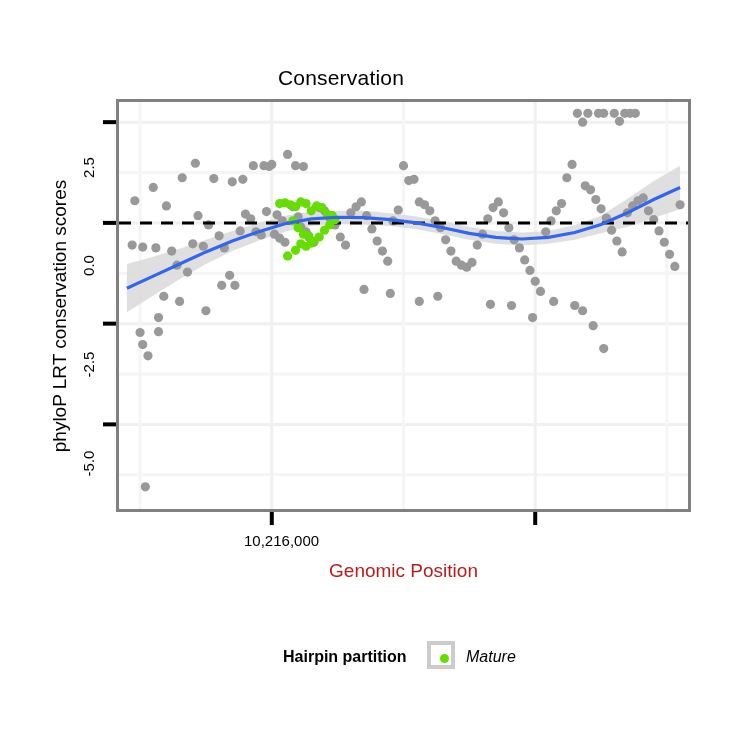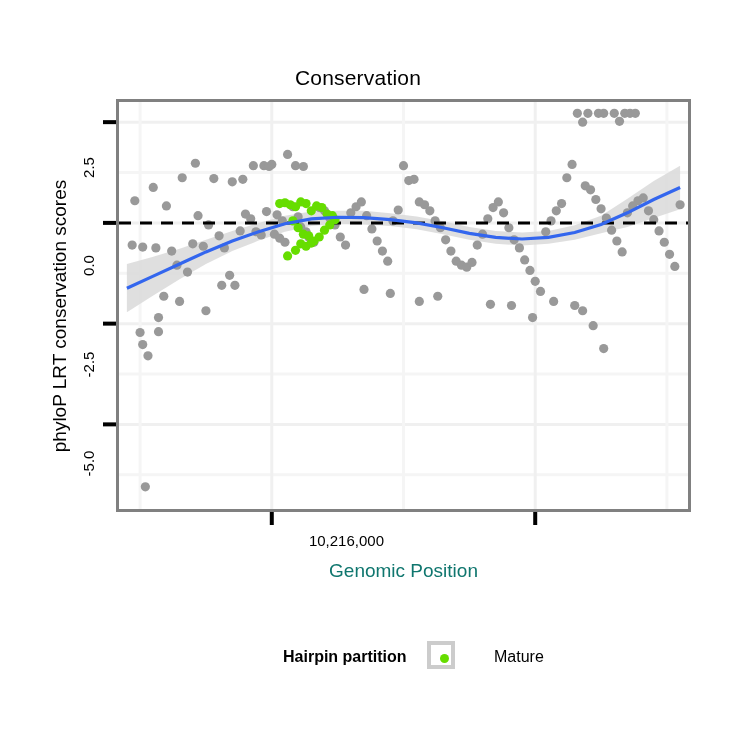--- a/index.html
+++ b/index.html
@@ -22,40 +22,39 @@
   }
   .chart-title {
     position: absolute;
     left: 0;
     top: 66px;
     width: 682px;
     text-align: center;
     font-size: 21px;
     color: #000000;
     letter-spacing: 0.2px;
-    padding-left: 17px;
   }
   .ylab {
     position: absolute;
     left: -150px;
     top: 305px;
     width: 420px;
     text-align: center;
     transform: rotate(-90deg);
     font-size: 19px;
     color: #000000;
   }
   .xlab {
     position: absolute;
     left: 117px;
     top: 560px;
     width: 573px;
     text-align: center;
     font-size: 19px;
-    color: #0f766e;
+    color: #b91c1c;
   }
   .ytick-label {
     position: absolute;
     font-size: 15px;
     color: #000000;
     transform: rotate(-90deg);
     transform-origin: 100% 50%;
     text-align: center;
     width: 60px;
     right: 0;
@@ -64,21 +63,21 @@
     position: absolute;
     left: 44px;
     width: 44px;
     height: 18px;
   }
   .xtick-label {
     position: absolute;
     top: 532px;
     font-size: 15px;
     color: #000000;
-    text-align: right;
+    text-align: left;
     width: 140px;
   }
   .legend-title {
     position: absolute;
     font-size: 16px;
     font-weight: bold;
     color: #000000;
     top: 648px;
     text-align: center;
   }
@@ -343,15 +342,15 @@
         <line x1="103" y1="323.6336633663367" x2="117" y2="323.6336633663367" stroke="#000" stroke-width="4"></line>
         <line x1="103" y1="424.3762376237624" x2="117" y2="424.3762376237624" stroke="#000" stroke-width="4"></line>
       </g>
     <rect id="panelborder" x="117.5" y="100.5" width="572" height="410" fill="none" stroke="#808080" stroke-width="3"></rect>
   </svg>
 
   <div class="legend-title" style="left:283px;">Hairpin partition</div>
   <div class="legend-key" style="left:427px;">
     <span class="legend-key-dot"></span>
   </div>
-  <div class="legend-label" style="left:494px;">Mature</div>
+  <div class="legend-label" style="left:466px;font-style:italic;">Mature</div>
 
 </div>
 
 </body></html>

